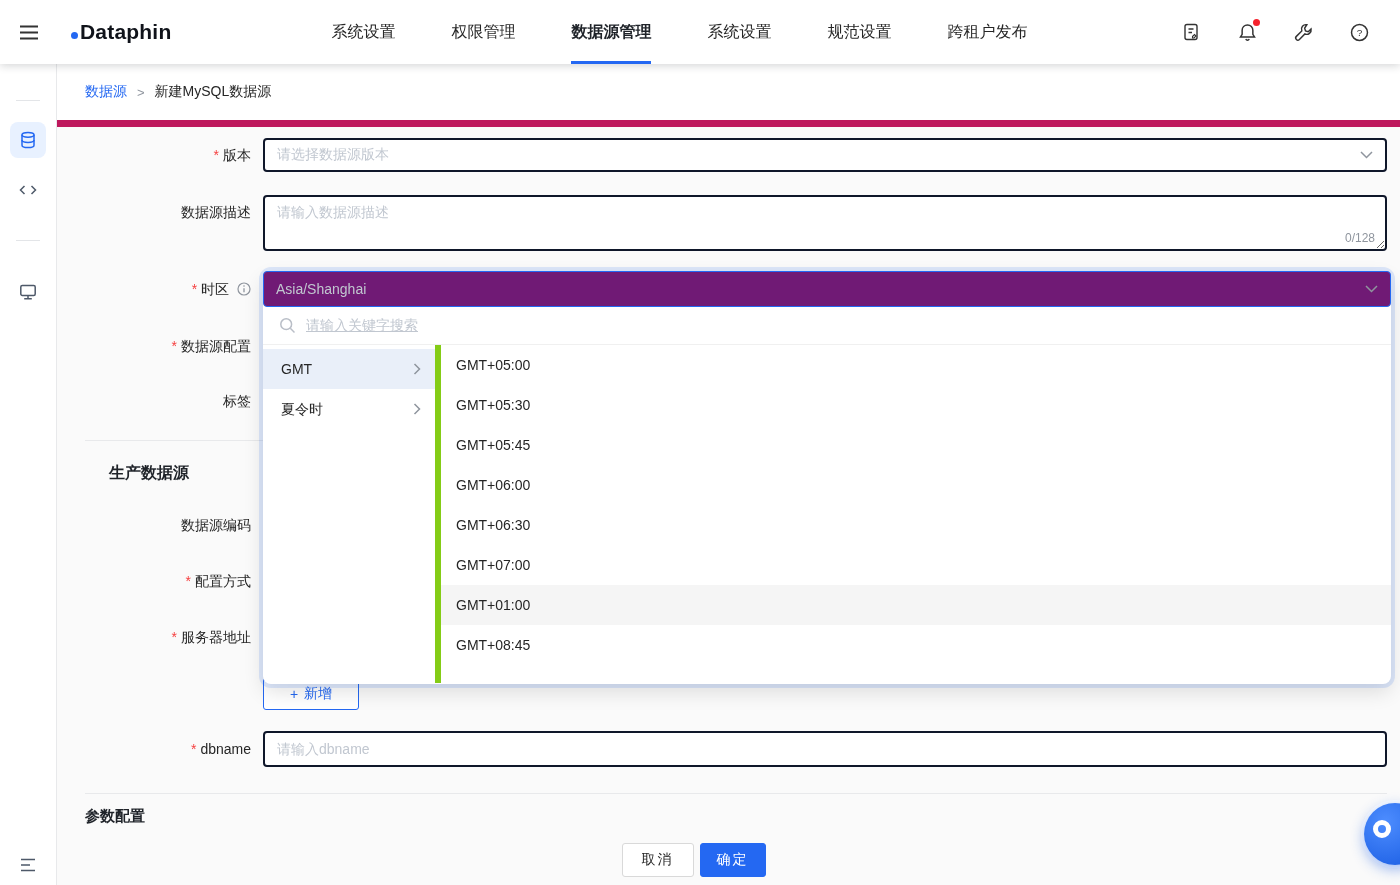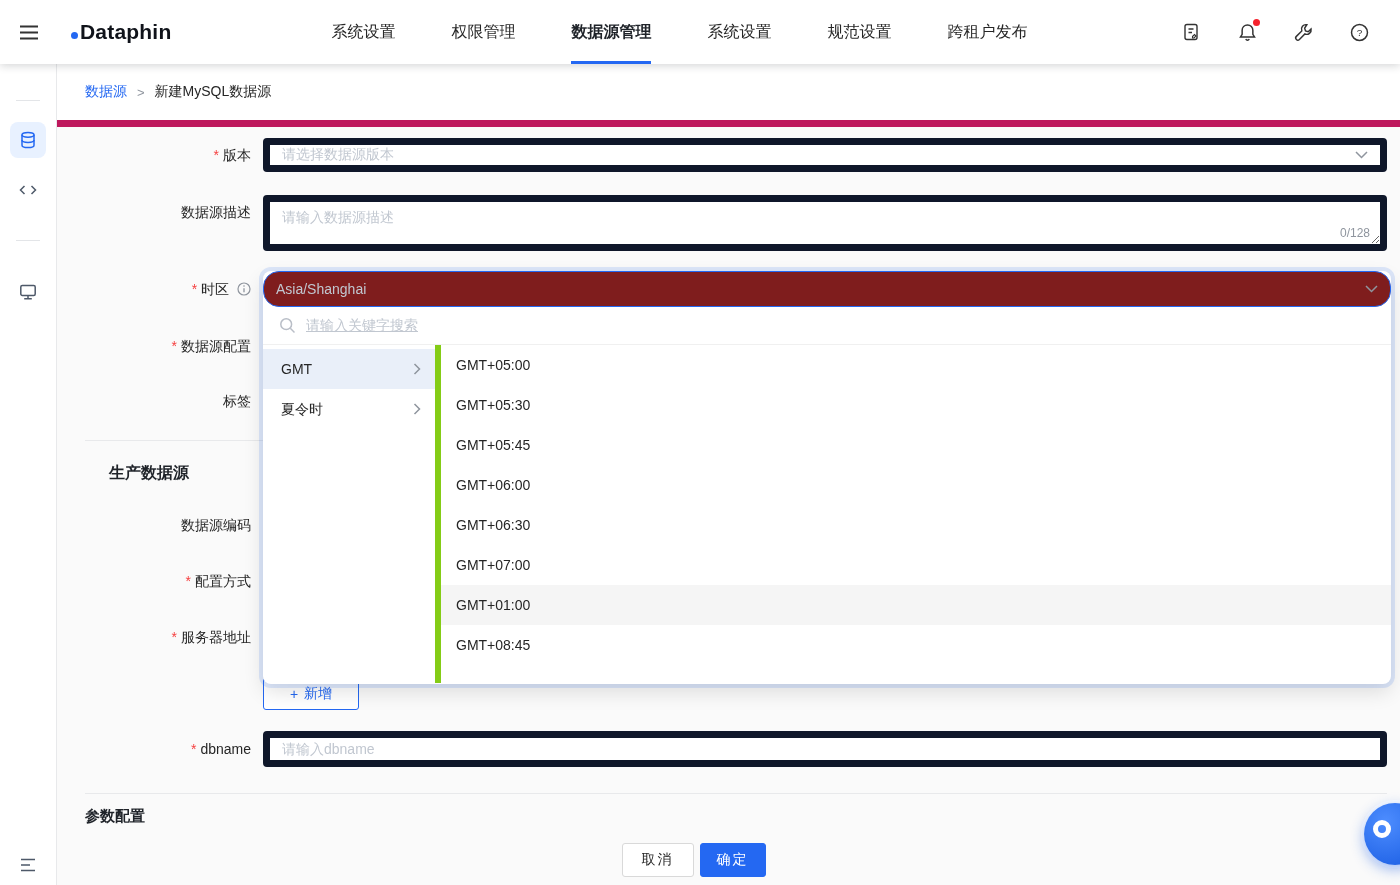--- a/index.html
+++ b/index.html
@@ -31,21 +31,21 @@
   .breadcrumb { height:63px; background:#fff; display:flex; align-items:center; padding-left:28px; border-bottom:7px solid #be185d; font-size:14px; }
   .bc-link { color:#2468f2; cursor:pointer; }
   .bc-sep { color:#8f959e; margin:0 10px; font-size:13px; }
   .bc-current { color:#262626; }
 
   
   .content { position:relative; height:758px; background:#fafafa; overflow:hidden; }
   .flabel { position:absolute; left:0; width:194px; text-align:right; font-size:14px; color:#262626; line-height:34px; white-space:nowrap; }
   .star { color:#f53f3f; margin-right:4px; }
   .info-ic { vertical-align:-2px; margin-left:4px; }
-  .ctrl { position:absolute; left:206px; width:1124px; background:#fff; border:7px solid #0f172a; border-radius:4px; }
+  .ctrl { position:absolute; left:206px; width:1124px; background:#fff; border:2px solid #0f172a; border-radius:4px; }
   .select-box { height:34px; display:flex; align-items:center; padding:0 12px; cursor:pointer; }
   .ph { color:#c1c7d0; font-size:14px; flex:1; overflow:hidden; white-space:nowrap; }
   .chev { flex:none; margin-left:8px; }
   .ta-wrap { height:56px; padding:0; }
   .ta-wrap textarea { width:100%; height:100%; border:none; outline:none; resize:vertical; font-family:inherit; font-size:14px; padding:7px 12px; color:#262626; background:transparent; }
   .ta-wrap textarea::placeholder { color:#c1c7d0; }
   .ta-count { position:absolute; right:10px; bottom:4px; font-size:12px; color:#8f959e; }
   .section-title { position:absolute; left:52px; font-size:16px; font-weight:700; color:#1f2329; }
   .hdiv { position:absolute; height:1px; background:#e8e9eb; }
   .add-btn { position:absolute; left:206px; top:551px; width:96px; height:32px; border:1px solid #2468f2; color:#2468f2; background:#fff; border-radius:3px; font-size:14px; display:flex; align-items:center; justify-content:center; gap:6px; cursor:pointer; }
@@ -53,21 +53,21 @@
   .text-input input { border:none; outline:none; width:100%; font-size:14px; font-family:inherit; color:#262626; background:transparent; }
   .text-input input::placeholder { color:#c1c7d0; }
 
   .footer-row { position:absolute; top:716px; left:0; right:70px; display:flex; justify-content:center; gap:6px; }
   .btn { height:34px; border-radius:3px; font-size:14px; display:flex; align-items:center; justify-content:center; cursor:pointer; font-family:inherit; }
   .btn-cancel { width:72px; background:#fff; border:1px solid #d9d9d9; color:#262626; letter-spacing:2px; }
   .btn-ok { width:66px; background:#2468f2; border:1px solid #2468f2; color:#fff; letter-spacing:2px; }
 
   
   .tz-overlay { position:absolute; left:206px; top:144px; width:1128px; height:413px; background:#fff; border-radius:8px; z-index:10; box-shadow:0 0 0 4px rgba(36,104,242,.14), 0 8px 20px rgba(0,0,0,.12); }
-  .tz-select { height:36px; border:1.5px solid #2468f2; border-radius:16px; display:flex; align-items:center; padding:0 12px; background:#7f1d1d; }
+  .tz-select { height:36px; border:1.5px solid #2468f2; border-radius:4px; display:flex; align-items:center; padding:0 12px; background:#701a75; }
   .tz-search { height:38px; display:flex; align-items:center; gap:10px; padding:0 16px; border-bottom:1px solid #f0f0f0; }
   .tz-search-ph { color:#c1c7d0; font-size:14px;text-decoration:underline; }
   .tz-body { display:flex; height:338px; }
   .tz-left { width:178px; border-right:6px solid #84cc16; padding-top:4px; }
   .tz-group { height:40px; line-height:40px; padding:0 14px 0 18px; font-size:14px; color:#262626; display:flex; align-items:center; justify-content:space-between; cursor:pointer; }
   .tz-group.selected { background:#e9eff9; }
   .tz-right { flex:1; overflow:hidden; }
   .tz-option { height:40px; line-height:40px; padding-left:15px; font-size:14px; color:#262626; cursor:pointer; }
   .tz-option.highlight { background:#f5f5f5; }
 

